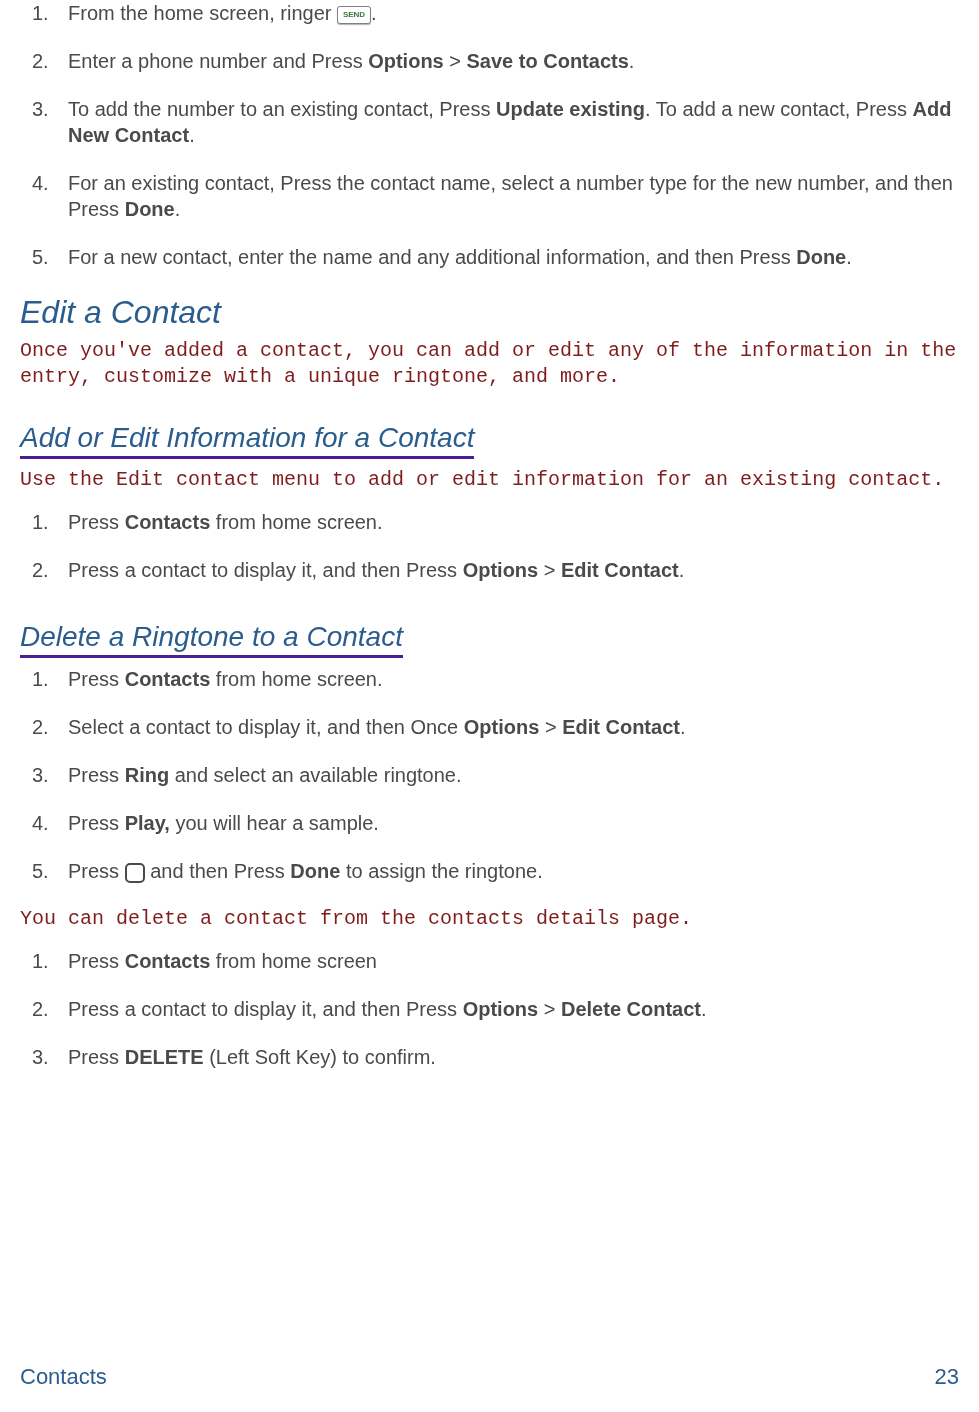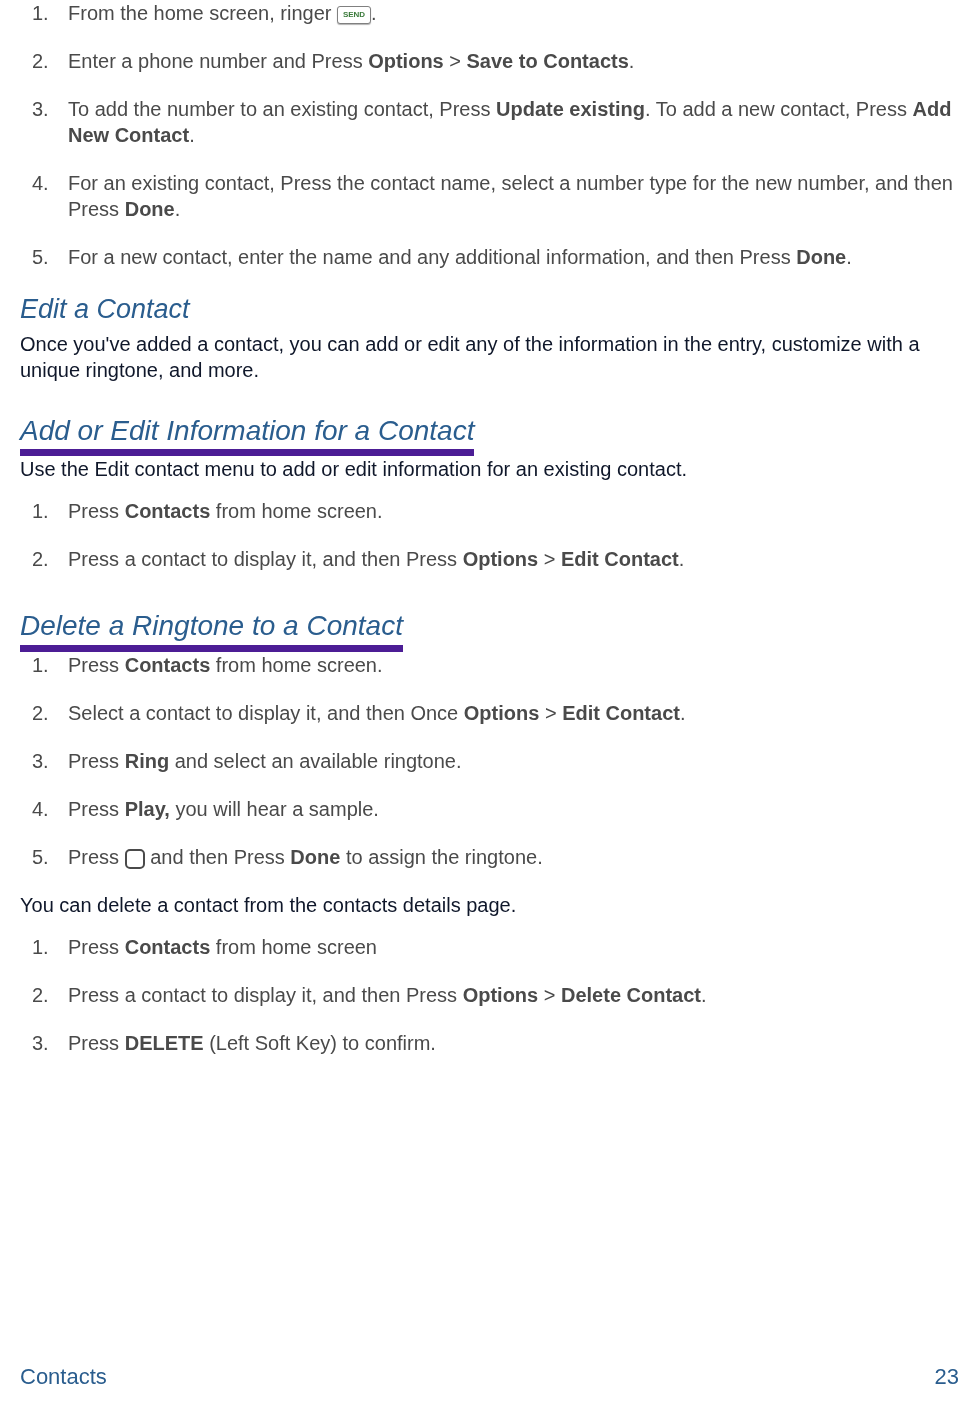--- a/index.html
+++ b/index.html
@@ -26,36 +26,36 @@
     ol li .num {
       position: absolute;
       left: -20px;
       top: 0;
     }
     h2 {
       font-family: Arial, Helvetica, sans-serif;
       font-style: italic;
       font-weight: normal;
       color: #2a5d8e;
-      font-size: 27px;
+      font-size: 32px;
       margin-top: 10px;
       margin-bottom: 4px;
     }
     h3 {
       font-family: Arial, Helvetica, sans-serif;
       font-style: italic;
       font-weight: normal;
       color: #2a5d8e;
       font-size: 28px;
       margin-top: 14px;
-      margin-bottom: 0;
-      border-bottom: 7px solid #4c1d95;
+      margin-bottom: 8px;
+      border-bottom: 3px solid #4c1d95;
       display: inline-block;
     }
-    p { margin-bottom: 16px; color: #0f172a; }
+    p { margin-bottom: 16px; color: #7f1d1d; font-family: Liberation Mono, monospace; }
     .b { font-weight: bold; }
     .send-icon {
       display: inline-block;
       width: 34px;
       height: 18px;
       background: #fff;
       border: 1px solid #808080;
       border-radius: 3px;
       font-size: 8px;
       color: #3a7a3a;

